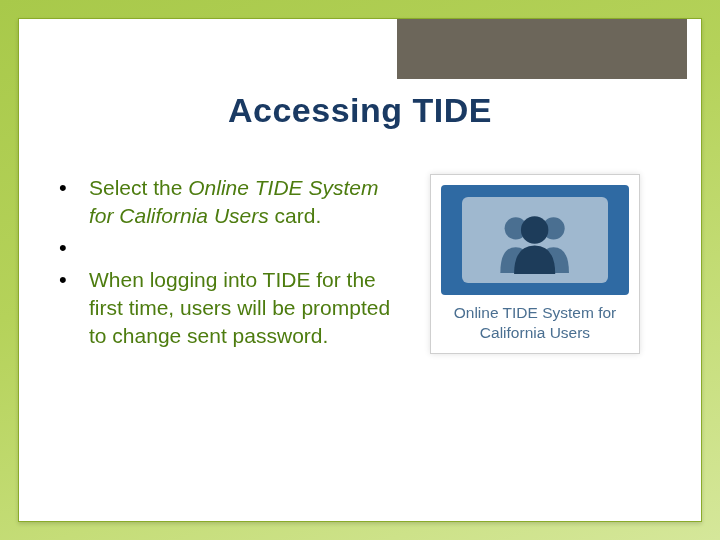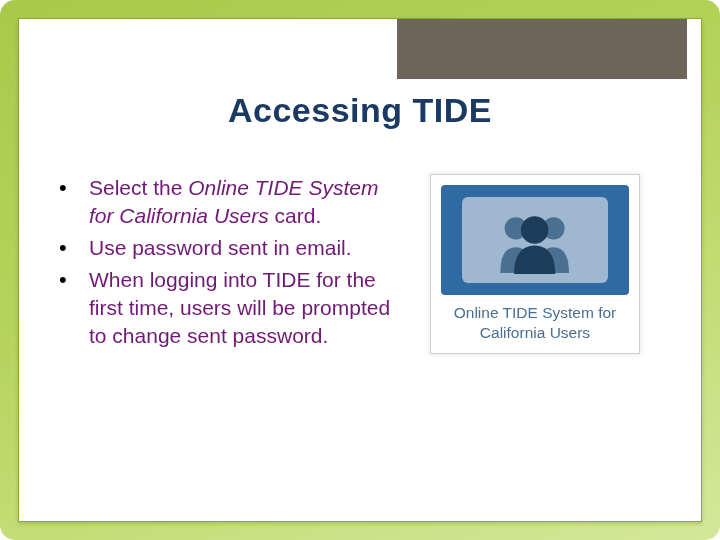--- a/index.html
+++ b/index.html
@@ -9,21 +9,20 @@
     height: 540px;
     overflow: hidden;
     font-family: Arial, Helvetica, sans-serif;
   }
   .slide-bg {
     width: 720px;
     height: 540px;
     background: linear-gradient(160deg, #a8c94a 0%, #b5d25a 40%, #c5dd78 70%, #d5e79a 100%);
     position: relative;
     box-sizing: border-box;
-    border-radius: 15px;
   }
   .slide-card {
     position: absolute;
     left: 18px;
     right: 18px;
     top: 18px;
     bottom: 18px;
     background: #ffffff;
     border: 1.5px solid #8aab2a;
     box-shadow: 0 2px 4px rgba(0,0,0,0.15);
@@ -77,21 +76,21 @@
     flex: 0 0 30px;
     font-size: 22px;
     line-height: 28px;
     color: #000;
     text-align: left;
     padding-left: 2px;
   }
   .li-text {
     font-size: 21px;
     line-height: 28px;
-    color: #701a75;
+    color: #4d7c0f;
   }
   .li-text .ital {
     font-style: italic;
   }
   .card-area {
     flex: 1;
     display: flex;
     align-items: flex-start;
     justify-content: center;
     padding-top: 0px;
@@ -152,21 +151,20 @@
       <div class="bullets">
         <ul class="bl">
           <li>
             <span class="dot">•</span>
             <span class="li-text">
               <span>Select the </span><span class="ital">Online TIDE System for California Users</span><span> card.</span>
             </span>
           </li>
           <li>
             <span class="dot">•</span>
-            <span class="li-text">Use password sent in email.</span>
           </li>
           <li>
             <span class="dot">•</span>
             <span class="li-text">When logging into TIDE for the first time, users will be prompted to change sent password.</span>
           </li>
         </ul>
       </div>
 
       <div class="card-area">
         <div class="tide-card">

